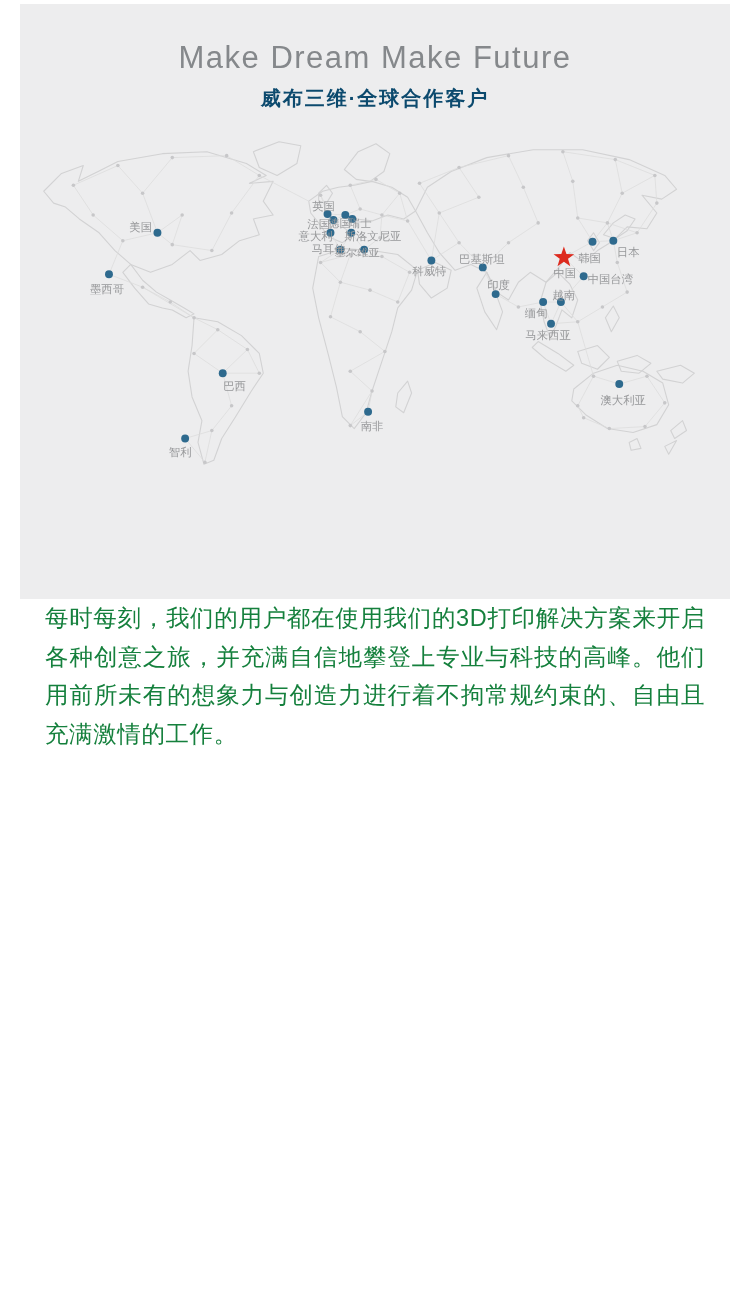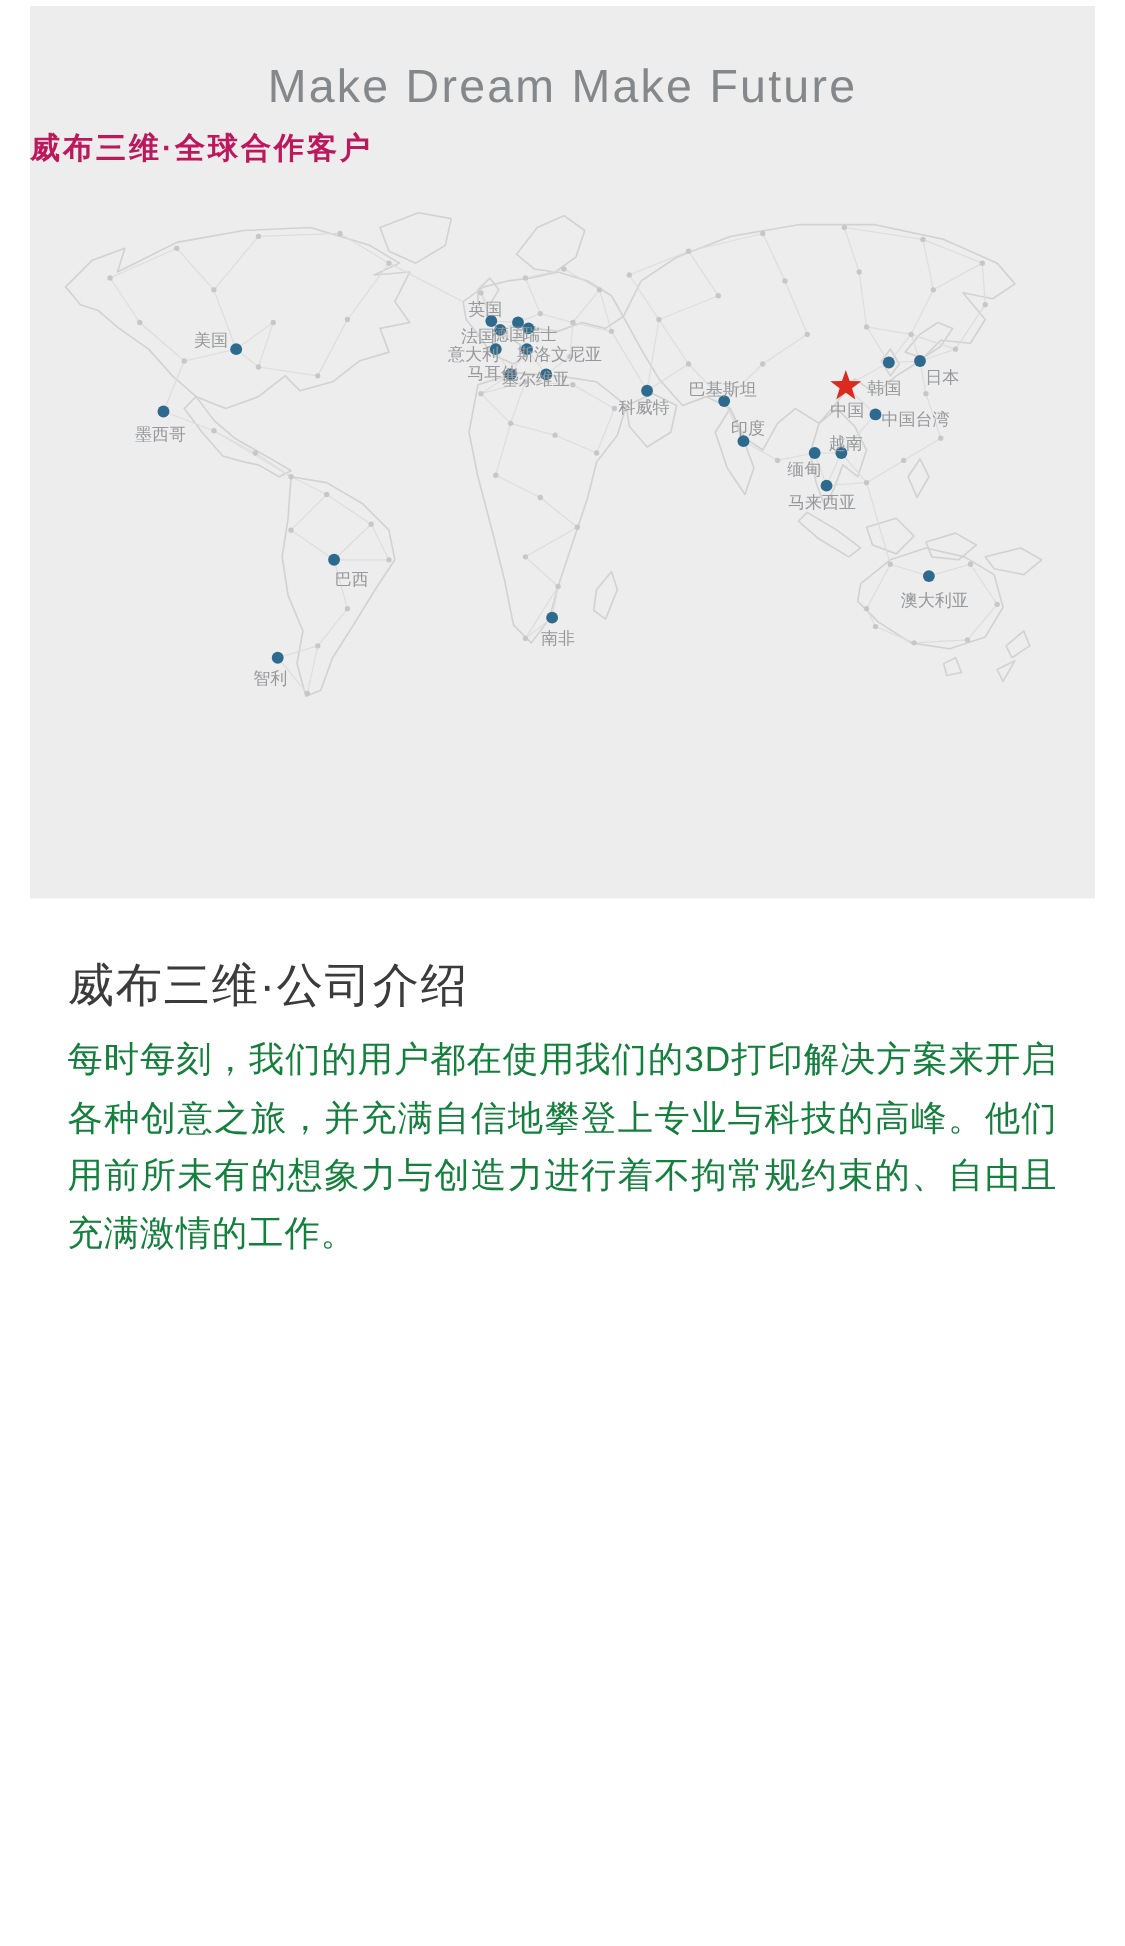--- a/index.html
+++ b/index.html
@@ -16,24 +16,25 @@
   .hero-title {
     margin-top: 36px;
     text-align: center;
     font-size: 31px;
     font-weight: 400;
     letter-spacing: 1.5px;
     color: #85888b;
   }
   .hero-subtitle {
     margin-top: 9px;
+    text-align: center;
     font-size: 20px;
     font-weight: 700;
     letter-spacing: 2px;
-    color: #be185d;
+    color: #0c4a6e;
   }
   .world-map { display: block; margin-top: 12px; }
   .world-map .continent { fill: none; stroke: #d2d2d3; stroke-width: 1.1; stroke-linejoin: round; }
   .world-map .mesh { stroke: #dddddd; stroke-width: 0.8; }
   .world-map .mesh-node { fill: #c7c7c9; }
   .world-map .loc-label { font-size: 11.5px; fill: #97989a; text-anchor: middle; }
 
   .intro { margin: 0 45px; }
   .intro h1 {
     margin: 40px 0 12px;
@@ -357,15 +358,14 @@
         <text x="530" y="217" class="loc-label">马来西亚</text>
         <text x="213" y="269" class="loc-label">巴西</text>
         <text x="158" y="336" class="loc-label">智利</text>
         <text x="352" y="309" class="loc-label">南非</text>
         <text x="606" y="283" class="loc-label">澳大利亚</text>
       </g>
   </svg>
 </div>
 
 <section class="intro">
-  <h1>威布三维·公司介绍</h1>
   <p>每时每刻，我们的用户都在使用我们的3D打印解决方案来开启各种创意之旅，并充满自信地攀登上专业与科技的高峰。他们用前所未有的想象力与创造力进行着不拘常规约束的、自由且充满激情的工作。</p>
 </section>
 
 </body></html>

